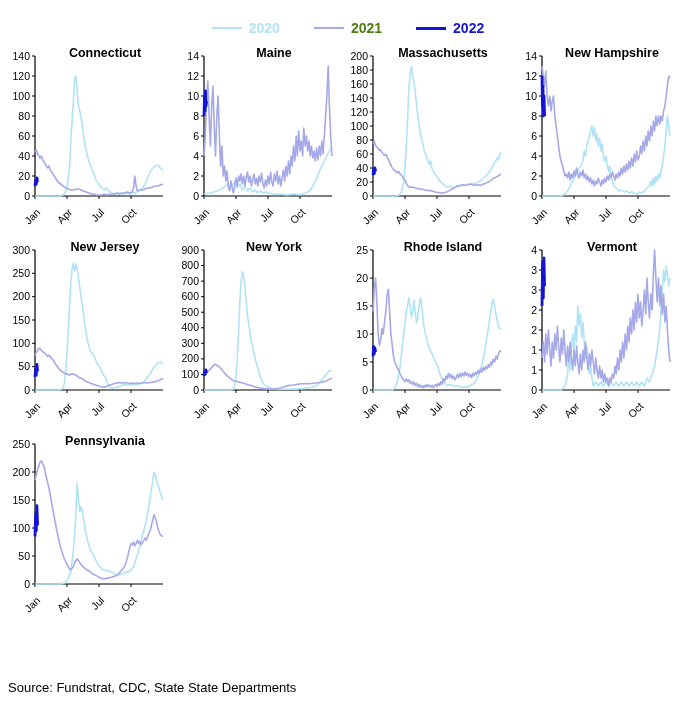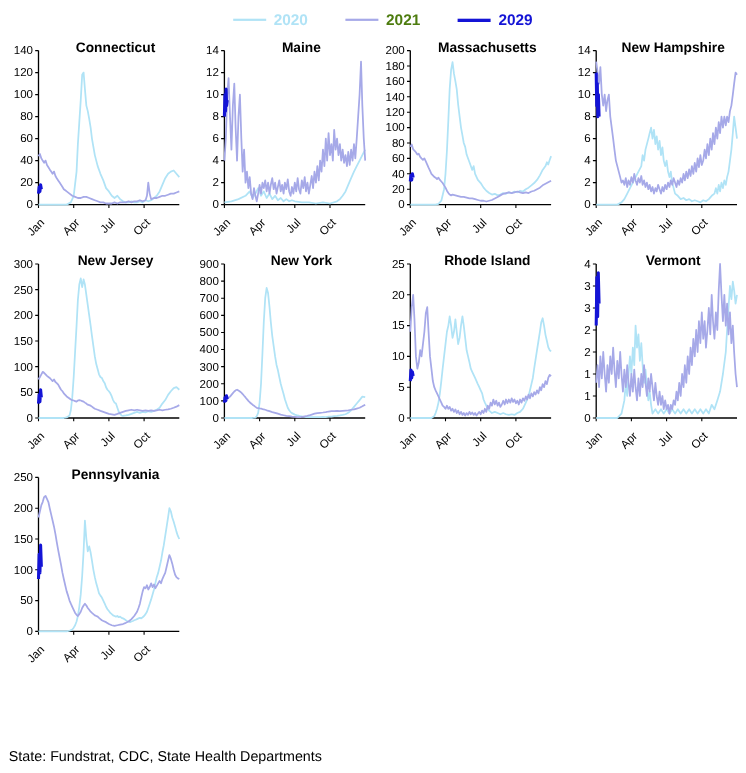--- a/index.html
+++ b/index.html
@@ -3,21 +3,21 @@
 <meta charset="utf-8">
 <style>
   html,body{margin:0;padding:0;}
   body{
     width:678px;height:703px;background:#ffffff;position:relative;
     font-family:"Liberation Sans", sans-serif;color:#000;overflow:hidden;
   }
   .header{padding:10px 0 0 18px;}
   .title{font-size:17px;font-weight:bold;line-height:21px;}
   .subtitle{font-size:15px;margin-top:5px;line-height:19px;}
-  .legend{display:flex;justify-content:center;align-items:center;gap:34px;}
+  .legend{display:flex;justify-content:center;align-items:center;gap:34px;margin-top:10px;}
   .legend-item{display:flex;align-items:center;gap:7px;}
   .legend-line{width:30px;height:0;border-top:2px solid #999;}
   .legend-item.thick .legend-line{border-top-width:3px;}
   .legend-label{font-size:14px;font-weight:bold;}
   .charts-grid{display:grid;grid-template-columns:repeat(4,169px);row-gap:4px;margin-top:6px;padding-left:2px;}
   .chart-cell{width:169px;height:190px;}
   svg text.tick{font-family:"Liberation Sans",sans-serif;font-size:10.5px;fill:#000;}
   svg text.ctitle{font-family:"Liberation Sans",sans-serif;font-size:12.5px;font-weight:bold;fill:#000;}
   .source{position:absolute;left:8px;bottom:8px;font-size:13px;}
 </style>
@@ -29,21 +29,21 @@
     <div class="legend-item">
       <span class="legend-line" style="border-top-color: rgb(176, 227, 246);"></span>
       <span class="legend-label" style="color: rgb(176, 227, 246);">2020</span>
     </div>
     <div class="legend-item">
       <span class="legend-line" style="border-top-color: rgb(166, 169, 232);"></span>
       <span class="legend-label" style="color: #4d7c0f;">2021</span>
     </div>
     <div class="legend-item thick">
       <span class="legend-line" style="border-top-color: rgb(20, 20, 214);"></span>
-      <span class="legend-label" style="color: rgb(20, 20, 214);">2029</span>
+      <span class="legend-label" style="color: rgb(20, 20, 214);">2022</span>
     </div>
   </div>
 </div>
 
 <div class="charts-grid" id="charts-grid">
     <div class="chart-cell"><svg width="169" height="190" viewBox="0 0 169 190">
         <line x1="33" y1="14" x2="33" y2="154" stroke="#000" stroke-width="1.2"></line>
         <line x1="33" y1="154" x2="161" y2="154" stroke="#000" stroke-width="1.2"></line>
         <g>
           <line x1="30" y1="154" x2="33" y2="154" stroke="#000" stroke-width="1"></line>
@@ -361,13 +361,13 @@
           <line x1="129" y1="154" x2="129" y2="157" stroke="#000" stroke-width="1"></line>
           <text class="tick" x="135" y="171" text-anchor="end" transform="rotate(-45 135 171)">Oct</text>
         </g>
         <polyline fill="none" stroke="#B0E3F6" stroke-width="1.6" stroke-linejoin="round" points="33.0,154.0 45.8,154.0 58.6,154.0 61.2,153.4 63.7,152.3 65.0,150.6 66.3,148.4 67.6,145.0 68.8,140.0 70.1,131.6 71.4,120.4 72.7,103.6 74.0,81.2 75.2,53.2 76.5,70.0 77.8,81.2 79.1,76.7 80.4,82.3 81.6,89.6 82.9,98.0 84.2,104.7 85.5,110.3 86.8,114.8 88.0,119.3 89.3,121.5 90.6,123.2 91.9,126.0 93.2,128.8 94.4,131.6 95.7,133.8 97.0,135.5 98.3,137.2 99.6,138.3 100.8,139.4 102.1,140.0 103.4,140.6 104.7,140.0 106.0,141.1 107.2,140.6 108.5,141.7 109.8,142.2 111.1,142.8 112.4,143.9 113.6,144.5 114.9,145.0 116.2,145.6 117.5,145.0 118.8,144.5 120.0,143.9 121.3,143.4 122.6,142.8 123.9,142.2 125.2,141.7 126.4,142.2 127.7,141.1 129.0,140.0 130.3,138.3 131.6,136.1 132.8,132.7 134.1,128.8 135.4,124.9 136.7,120.4 138.0,115.9 139.2,110.3 140.5,104.7 141.8,100.8 143.1,95.2 144.4,89.6 145.6,82.3 146.9,75.6 148.2,67.2 149.5,58.8 150.8,50.4 152.0,42.0 153.3,44.8 154.6,50.4 155.9,54.3 157.2,58.8 158.4,63.3 159.7,67.2 161.0,70.0"></polyline>
         <polyline fill="none" stroke="#A6A9E8" stroke-width="1.6" stroke-linejoin="round" points="33.0,50.4 34.3,44.8 35.6,39.2 36.8,36.4 38.1,31.9 39.4,30.8 40.7,33.6 42.0,36.4 43.2,42.0 44.5,47.6 45.8,53.2 47.1,58.8 48.4,65.5 49.6,72.8 50.9,80.1 52.2,86.8 53.5,93.5 54.8,100.8 56.0,106.4 57.3,112.0 58.6,117.6 59.9,121.5 61.2,126.0 62.4,128.8 63.7,131.6 65.0,134.4 66.3,137.2 67.6,138.9 68.8,140.0 70.1,138.3 71.4,136.1 72.7,132.7 74.0,130.5 75.2,128.8 76.5,130.5 77.8,132.7 79.1,134.4 80.4,136.1 81.6,137.2 82.9,138.3 84.2,139.4 85.5,140.0 86.8,140.6 88.0,141.7 89.3,142.8 90.6,143.9 91.9,144.5 94.4,145.6 97.0,147.3 99.6,148.4 102.1,149.0 104.7,148.4 107.2,147.8 109.8,147.3 112.4,146.2 114.9,145.0 117.5,142.8 120.0,140.0 122.6,136.1 123.9,132.7 125.2,128.8 126.4,123.2 127.7,117.6 129.0,113.7 130.3,114.8 131.6,112.0 132.8,115.9 134.1,113.7 135.4,110.3 136.7,113.7 138.0,111.4 139.2,114.8 140.5,112.6 141.8,110.3 143.1,108.1 144.4,110.3 145.6,106.4 146.9,103.6 148.2,100.8 149.5,95.2 150.8,89.6 152.0,84.6 153.3,87.9 154.6,92.4 155.9,98.0 157.2,102.5 158.4,104.7 159.7,105.8 161.0,106.4"></polyline>
         <polyline fill="none" stroke="#1414D6" stroke-width="2.8" stroke-linejoin="round" points="33.0,106.4 33.6,84.0 34.3,100.8 34.9,75.6 35.6,95.2"></polyline>
         <text class="ctitle" x="103" y="15" text-anchor="middle">Pennsylvania</text>
       </svg></div>
   </div>
 
-<div class="source">State: Fundstrat, CDC, State Health Departments</div>
+<div class="source">Source: Fundstrat, CDC, State State Departments</div>
 
 </body></html>

